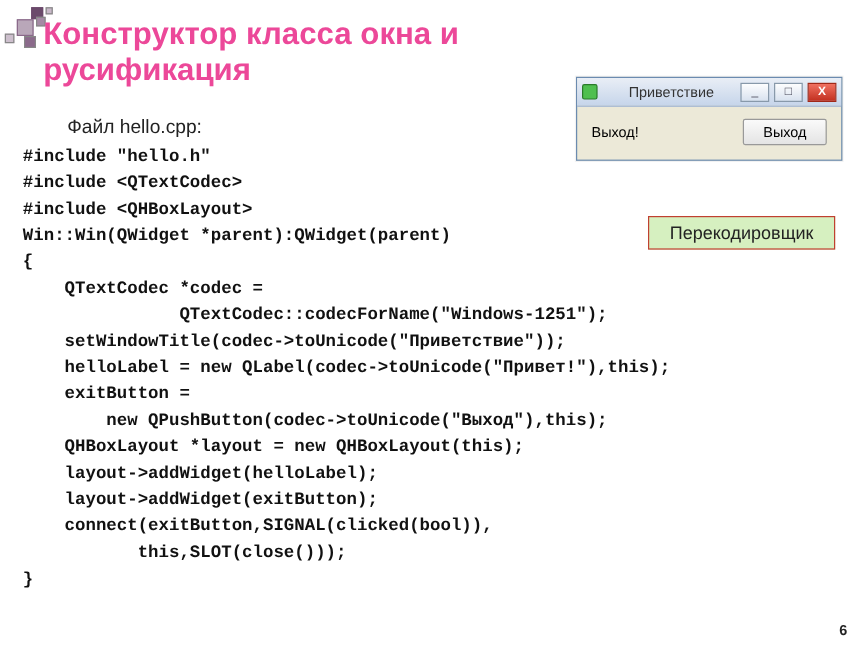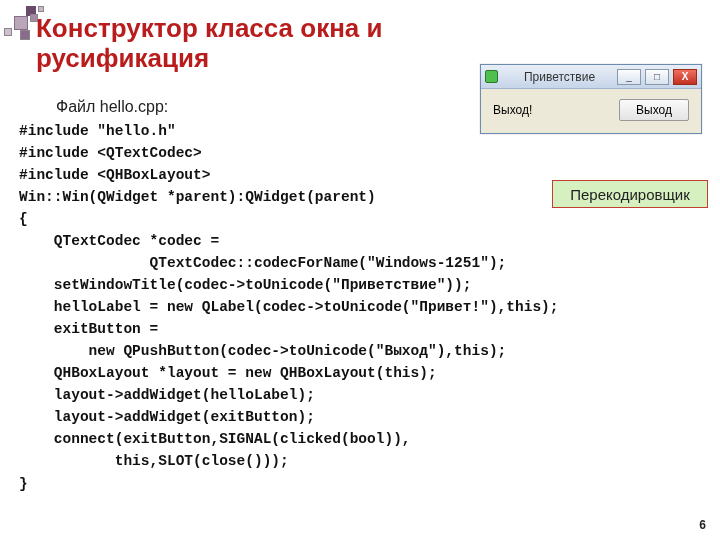--- a/index.html
+++ b/index.html
@@ -10,21 +10,21 @@
     position:relative;
     overflow:hidden;
   }
   .deco {
     position:absolute; top:6px; left:4px;
     width:160px; height:40px; pointer-events:none;
   }
   .sq { position:absolute; border:1px solid #888; background:#aaa; }
   .title {
     position:absolute; top:14px; left:36px;
-    font-size:26px; font-weight:bold; color:#b91c1c;
+    font-size:26px; font-weight:bold; color:#ec4899;
     line-height:1.15;
     width:440px;
   }
   .subfile {
     position:absolute; top:98px; left:56px;
     font-size:16px; color:#222;
   }
   .code {
     position:absolute; top:120px; left:19px;
     font-family: "Courier New", monospace;
@@ -51,21 +51,21 @@
   .wtitle { flex:1; padding-left:4px; }
   .wbtn { width:24px; height:16px; border:1px solid #8899aa; background:linear-gradient(#fdfdfe,#d8e2ef); font-size:10px;
           display:flex; align-items:center; justify-content:center; color:#445; }
   .wbtn.close { background:linear-gradient(#f07060,#c23020); color:#fff; border-color:#a02818; font-weight:bold; }
   .wincontent { display:flex; align-items:center; justify-content:space-between; padding:10px 12px; font-size:12px; }
   .osbtn {
     border:1px solid #999; background:linear-gradient(#fafafa,#e4e4e4);
     padding:3px 16px; font-size:12px; border-radius:2px;
   }
   .callout {
-    position:absolute; top:180px; right:12px;
+    position:absolute; top:180px; right:24px;
     width:156px; height:28px;
     background:#d6f0c0;
     border:1.5px solid #c04030;
     display:flex; align-items:center; justify-content:center;
     font-size:15px; color:#222;
   }
   .pagenum {
     position:absolute; bottom:8px; right:14px;
     font-size:12px; font-weight:bold; color:#222;
   }

